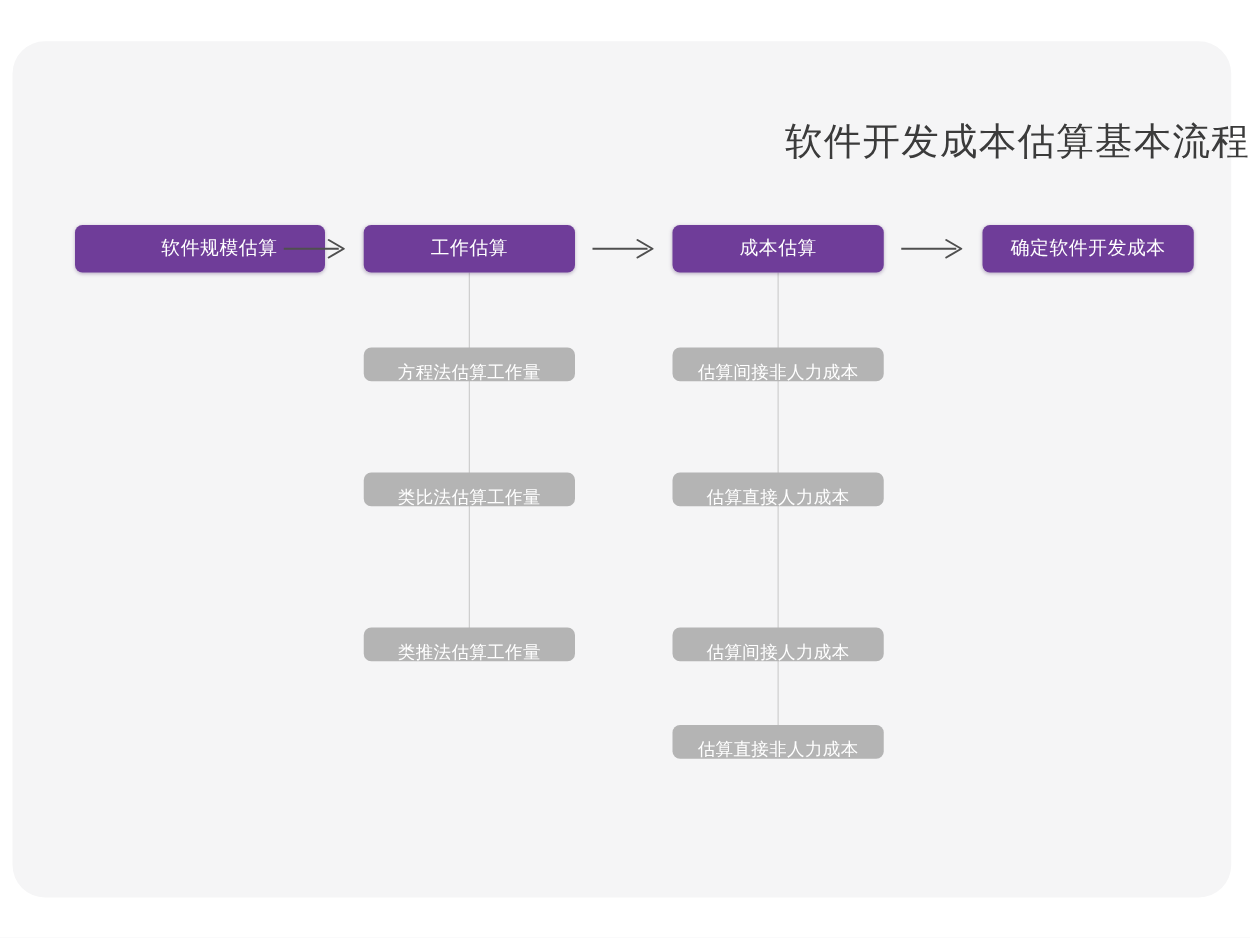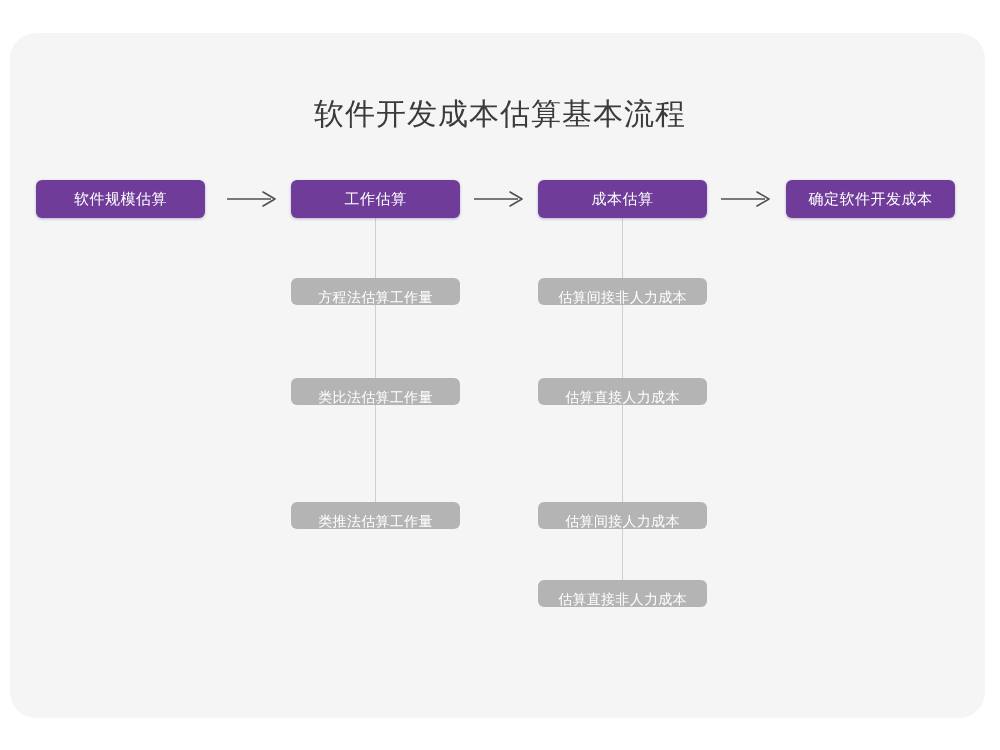--- a/index.html
+++ b/index.html
@@ -30,21 +30,21 @@
     background: #f5f5f6;
     border-radius: 26px;
   }
 
   
   .title {
     position: absolute;
     left: 0;
     top: 92px;
     width: 1000px;
-    text-align: center;
+    text-align: right;
     font-size: 30px;
     line-height: 44px;
     color: #3b3b3b;
     letter-spacing: 1px;
     white-space: nowrap;
   }
 
   
   .vline {
     position: absolute;
@@ -61,21 +61,21 @@
     background: #6f3d99;
     border-radius: 6px;
     box-shadow: 0 1px 3px rgba(80, 50, 110, 0.35);
     color: #ffffff;
     font-size: 15px;
     line-height: 38px;
     text-align: center;
     white-space: nowrap;
     letter-spacing: 0.5px;
   }
-  .stage.s0 { left: 36px; }
+  .stage.s0 { left: 60px; padding-left: 31px; }
   .stage.s1 { left: 291px; }
   .stage.s2 { left: 538px; }
   .stage.s3 { left: 786px; }
 
   
   .arrow {
     position: absolute;
     top: 188px;
     width: 56px;
     height: 22px;

